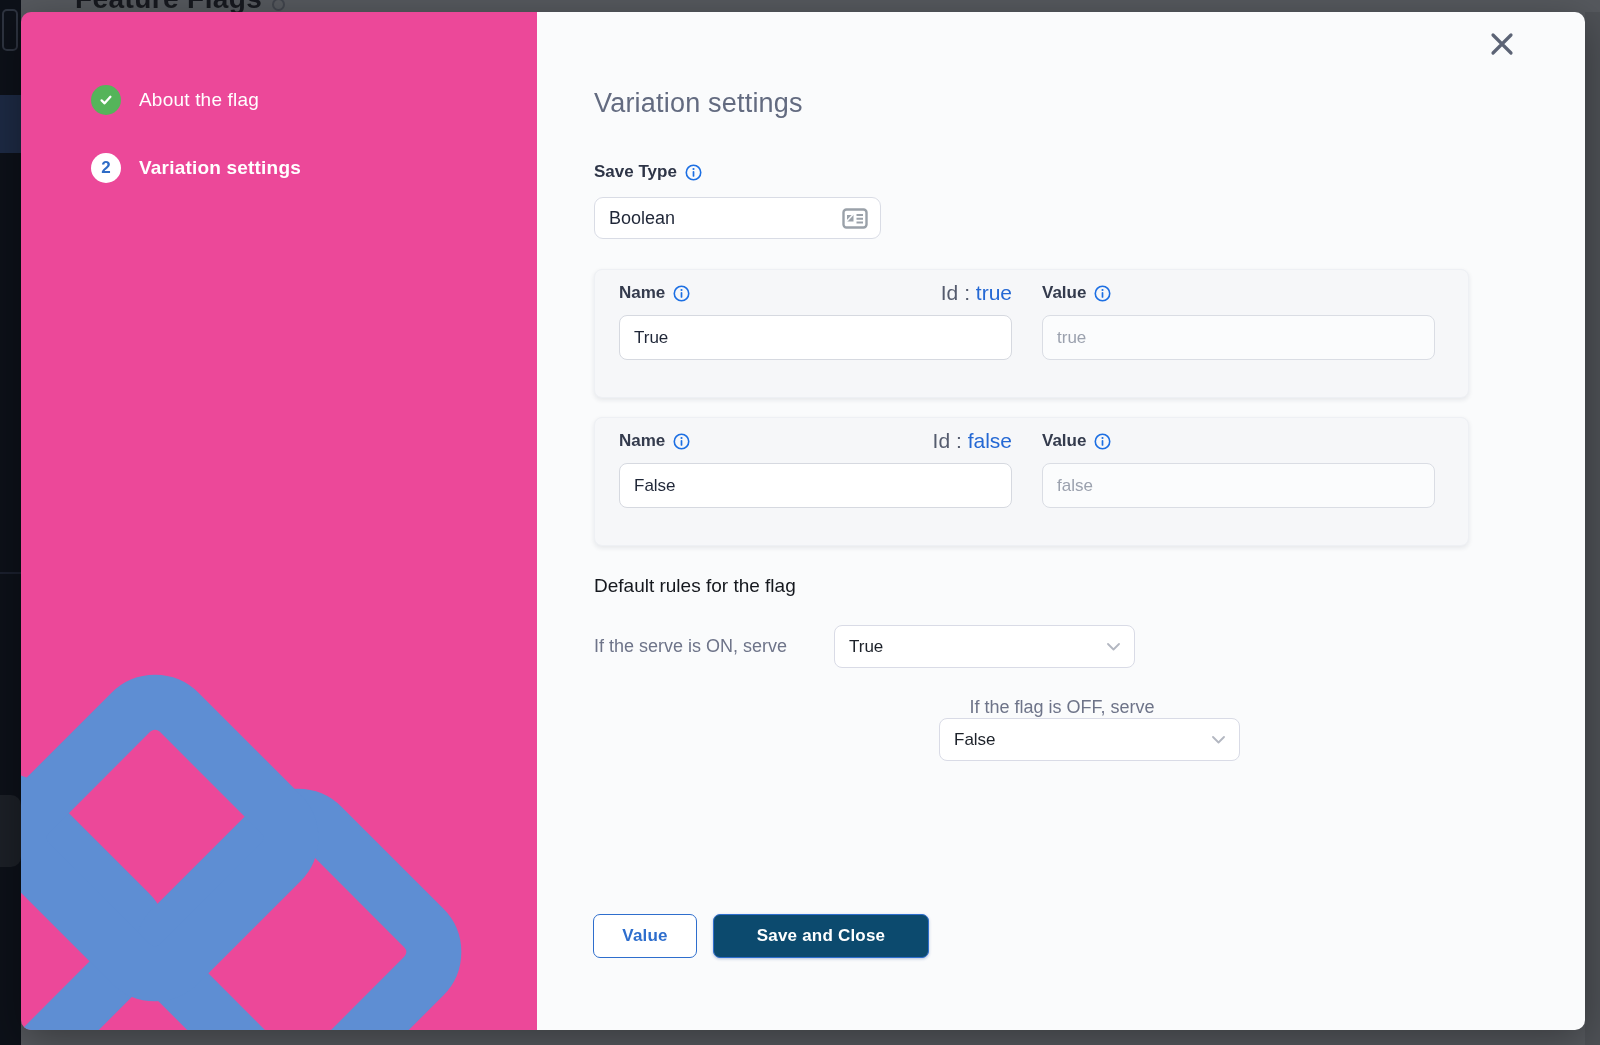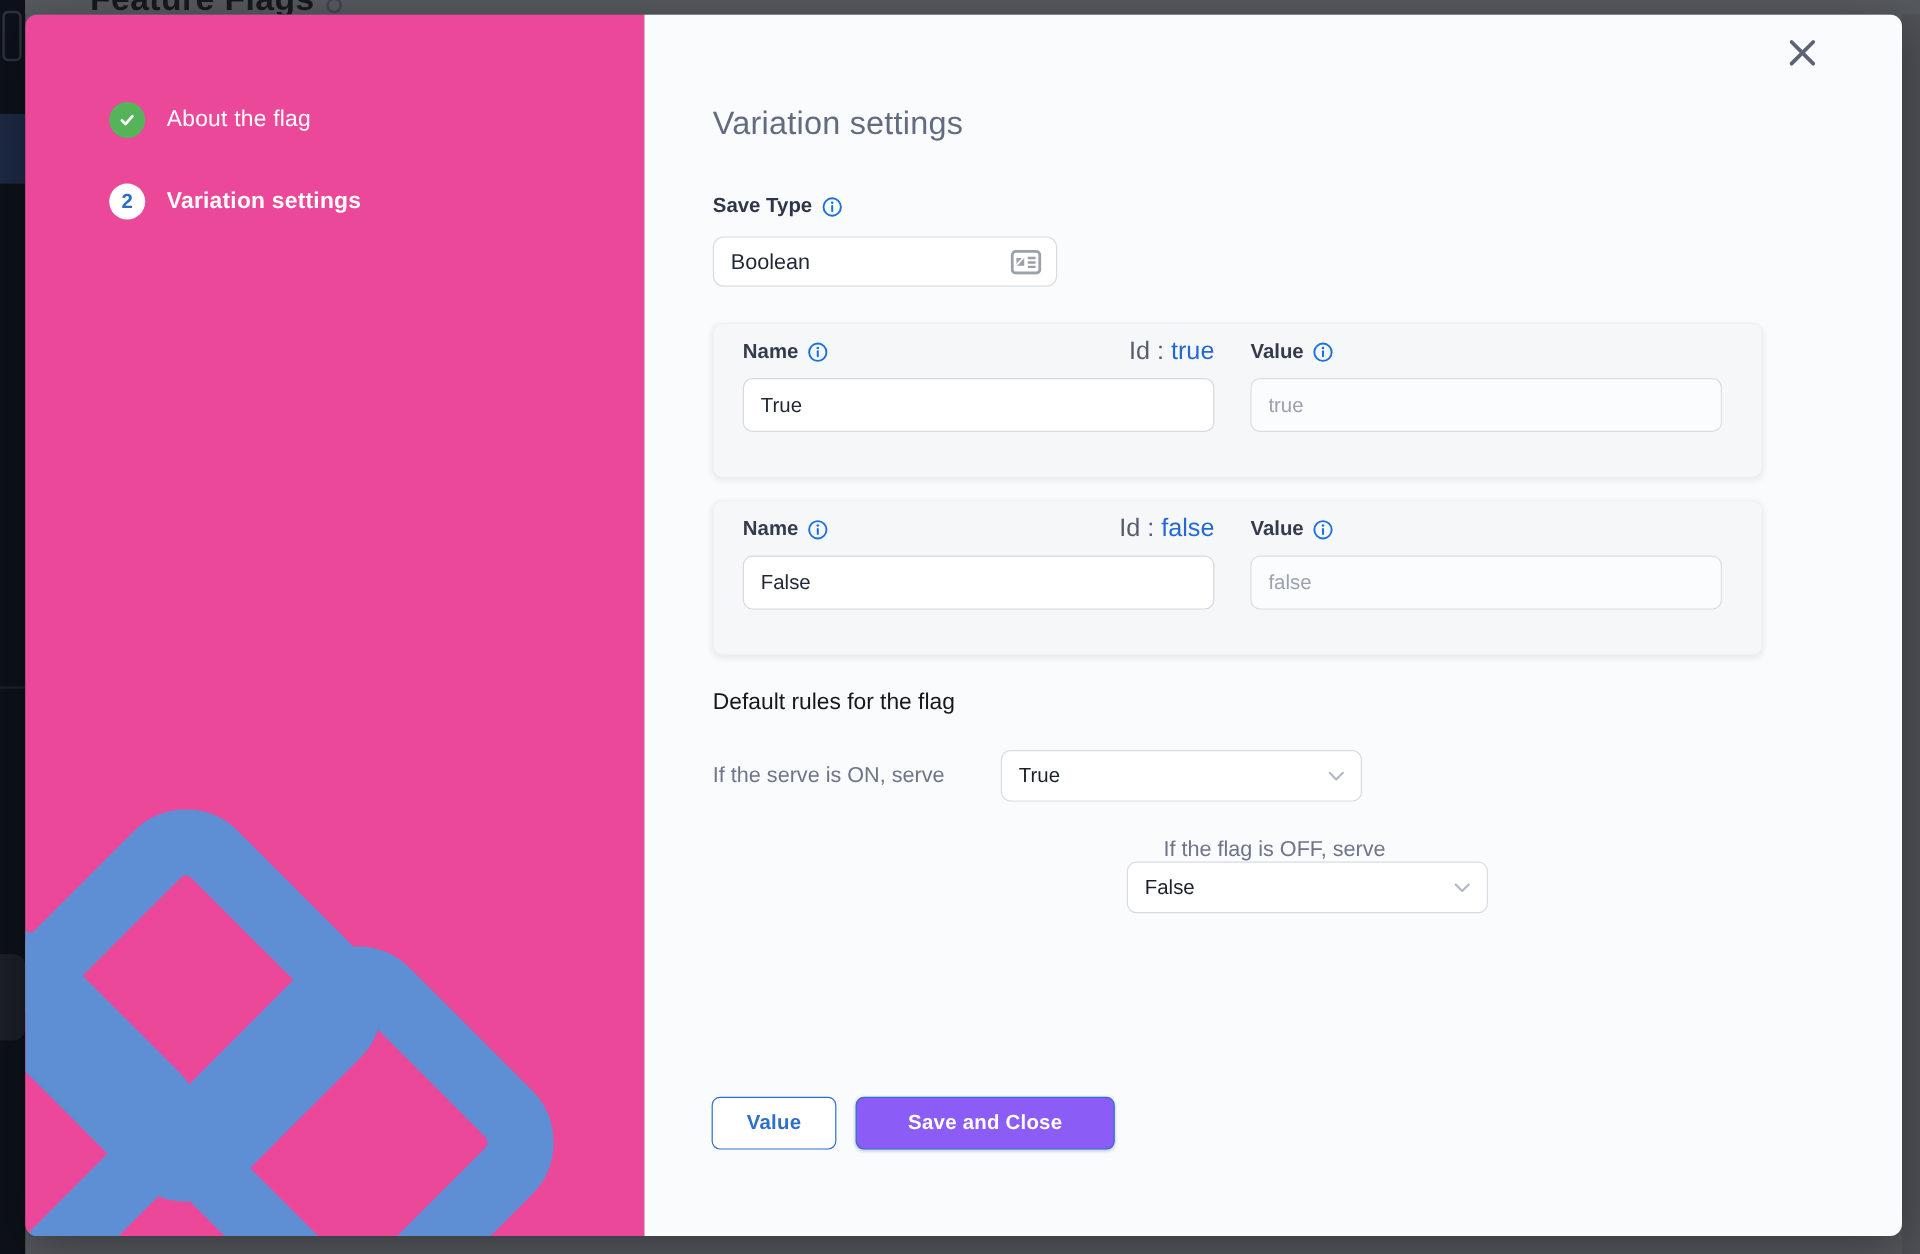--- a/index.html
+++ b/index.html
@@ -92,21 +92,21 @@
   .dropdown{
     width:301px; height:43px; background:#ffffff; border:1px solid #d9dbe6; border-radius:8px;
     display:flex; align-items:center; justify-content:space-between;
     padding:0 14px; cursor:pointer; font-size:17px; color:#1c2129;
   }
 
   .actions{ position:absolute; left:56px; bottom:72px; display:flex; gap:16px; }
   .btn{ height:44px; border-radius:7px; font-size:17px; font-weight:700; cursor:pointer;
         font-family:"Liberation Sans","DejaVu Sans",sans-serif; letter-spacing:.2px; }
   .btn-back{ width:104px; background:#ffffff; border:1.5px solid #2e6ecd; color:#2e6ecd; }
-  .btn-save{ width:216px; background:#8b5cf6; border:1px solid #2e6ecd; color:#ffffff; box-shadow:0 1px 3px rgba(20,60,140,.3); }
+  .btn-save{ width:216px; background:#0c4a6e; border:1px solid #2e6ecd; color:#ffffff; box-shadow:0 1px 3px rgba(20,60,140,.3); }
 </style>
 </head>
 <body>
 
 <div class="screen">
 
   <div class="right-edge-shade"></div>
   <div class="left-rail">
     <div class="rail-logo-outline"></div>
     <div class="rail-active-item"></div>

